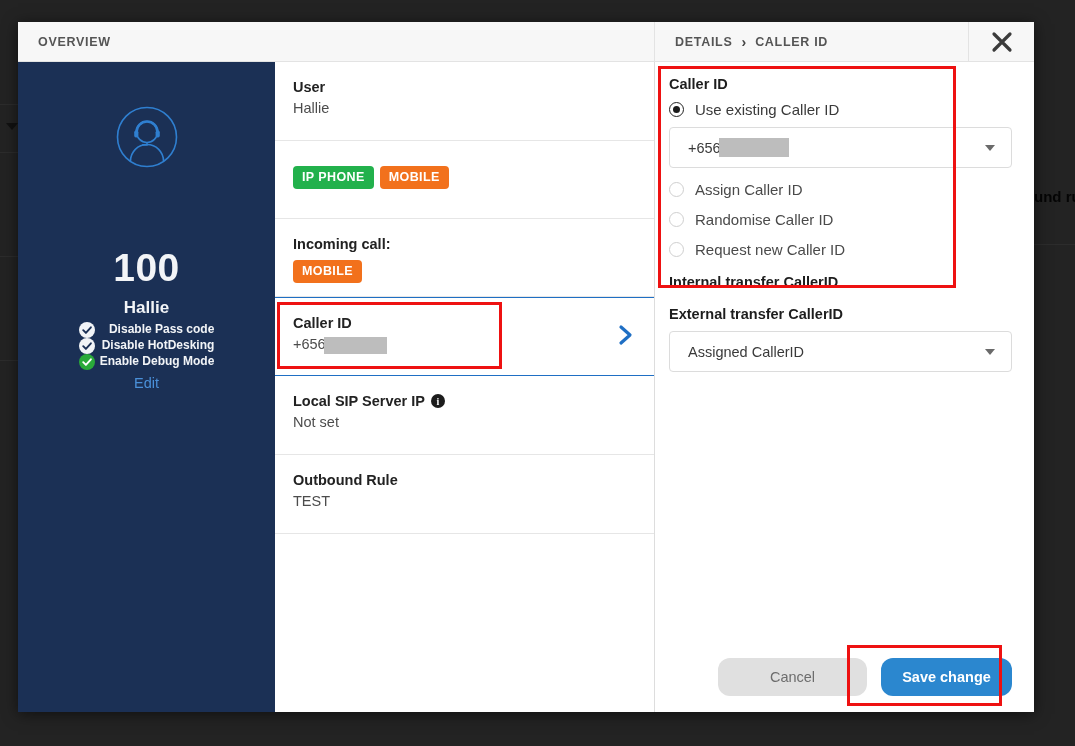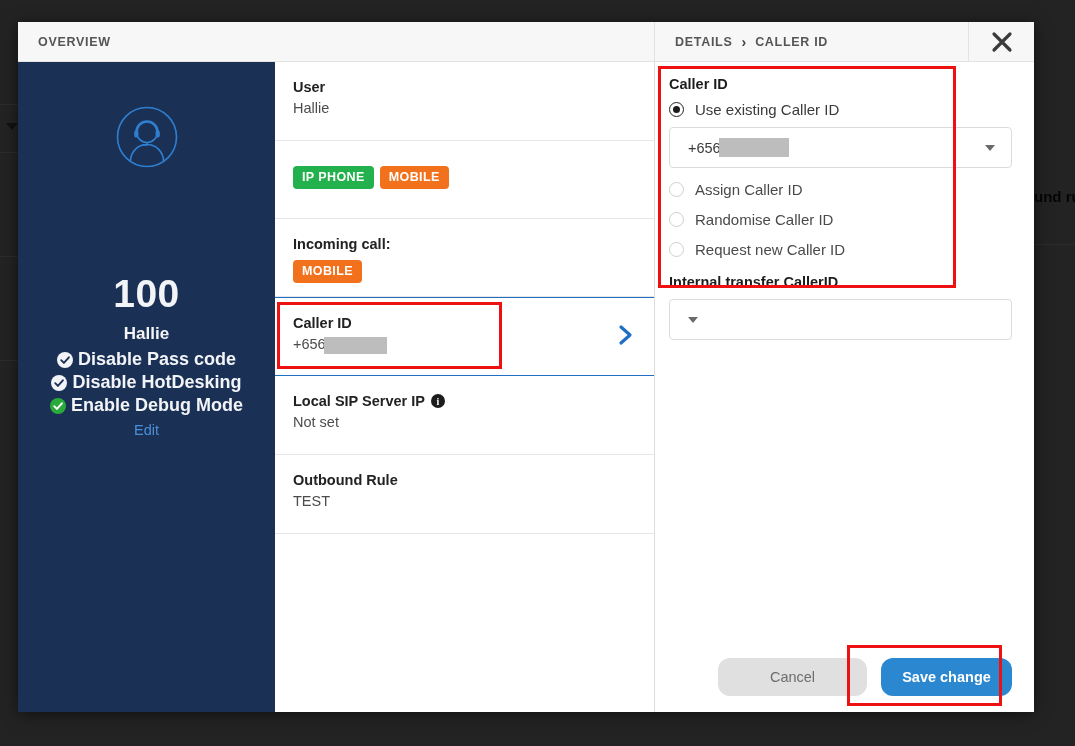--- a/index.html
+++ b/index.html
@@ -78,36 +78,36 @@
     width: 257px;
     background: #1b3055;
     color: #ffffff;
     display: flex;
     flex-direction: column;
     align-items: center;
     flex-shrink: 0;
   }
   .avatar { margin-top: 44px; }
   .ext-num {
-    margin-top: 102px;
+    margin-top: 76px;
     font-size: 39px;
     font-weight: bold;
     letter-spacing: .5px;
     line-height: 1;
     color: #f2f4f7;
   }
   .ext-name {
     margin-top: 11px;
     font-size: 17px; font-weight: bold; color: #f2f4f7;
   }
   .flags { margin-top: 4px; }
   .flag {
-    display: flex; align-items: center; justify-content: center;
+    display: flex; align-items: center; justify-content: space-between;
     gap: 5px;
-    font-size: 18px; font-weight: bold; color: #f2f4f7;
+    font-size: 12px; font-weight: bold; color: #f2f4f7;
     line-height: 1.28;
     white-space: nowrap;
   }
   .tick { width: 16px; height: 16px; flex-shrink: 0; }
   .edit-link {
     margin-top: 5px;
     font-size: 14.5px;
     color: #4a90d9;
     cursor: pointer;
   }
@@ -412,21 +412,23 @@
         <span class="radio off"></span>
         <span class="radio-lbl">Randomise Caller ID</span>
       </div>
       <div class="radio-row dim" style="margin-top:13px;">
         <span class="radio off"></span>
         <span class="radio-lbl">Request new Caller ID</span>
       </div>
 
       <div class="field-label">Internal transfer CallerID</div>
 
+      <div class="field-label">External transfer CallerID</div>
       <div class="select">
+        <span class="sv">Assigned CallerID</span>
         <span class="caret-dn"></span>
       </div>
 
       <div class="actions">
         <button class="btn btn-cancel">Cancel</button>
         <button class="btn btn-save">Save change</button>
       </div>
 
     </div>
   </div>

